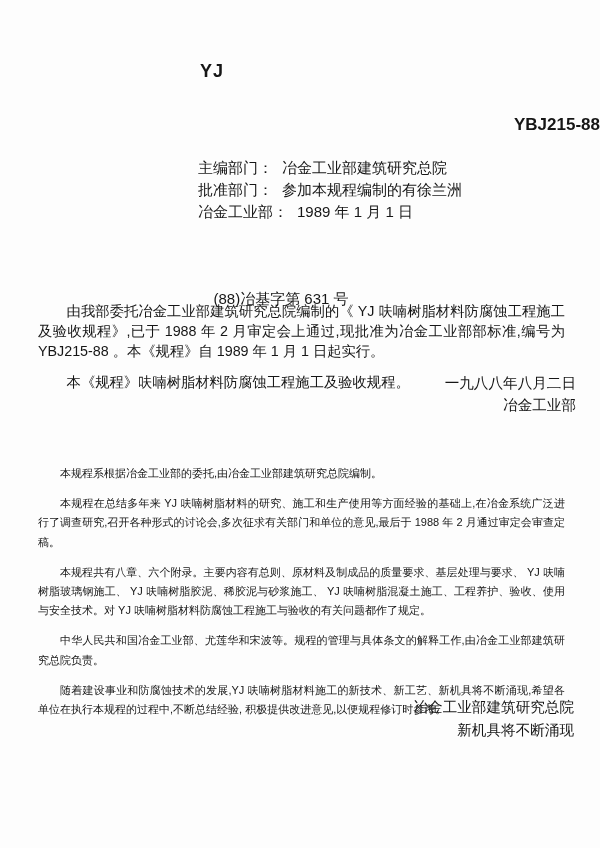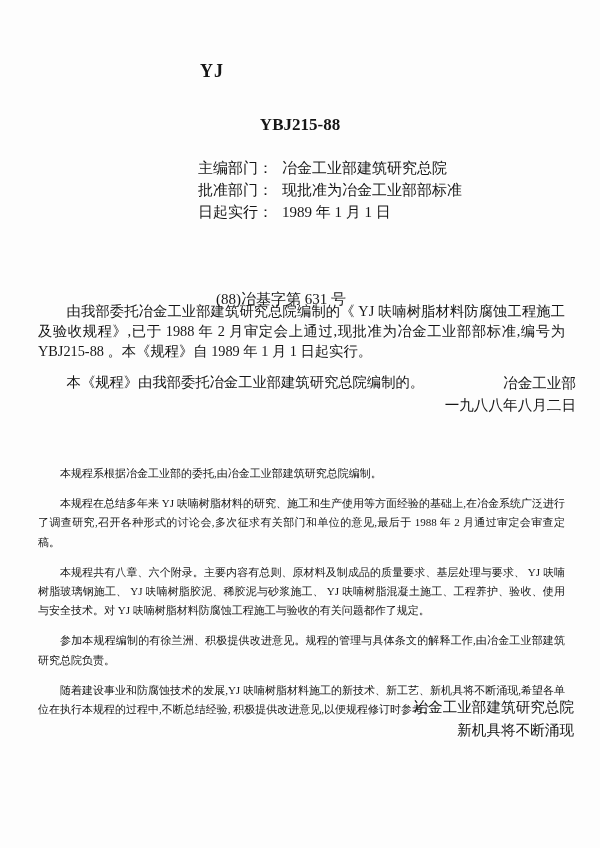--- a/index.html
+++ b/index.html
@@ -5,38 +5,38 @@
   html, body {
     margin: 0;
     padding: 0;
     background: #ffffff;
   }
   .page {
     position: relative;
     width: 600px;
     height: 848px;
     background: #fdfdfd;
-    font-family: Liberation Serif, serif;
+    font-family: Liberation Sans, sans-serif;
     color: #161616;
     overflow: hidden;
   }
   .yj-code {
     position: absolute;
     left: 200px;
     top: 61px;
     font-size: 18px;
     font-weight: 700;
     letter-spacing: 1px;
   }
   .std-number {
     position: absolute;
     left: 0;
     top: 115px;
     width: 600px;
-    text-align: center;
+    text-align: right;
     font-size: 17px;
     font-weight: 700;
   }
   .info-block {
     position: absolute;
     left: 198px;
     top: 157px;
     font-size: 15px;
     line-height: 22px;
   }
@@ -99,44 +99,44 @@
 
   <div class="yj-code">YJ</div>
 
   <div class="std-number">YBJ215-88</div>
 
   <div class="info-block">
     <div class="info-row">
       <span class="label">主编部门：</span><span class="value">冶金工业部建筑研究总院</span>
     </div>
     <div class="info-row">
-      <span class="label">批准部门：</span><span class="value">现批准为冶金工业部部标准</span>
+      <span class="label">批准部门：</span><span class="value">参加本规程编制的有徐兰洲</span>
     </div>
     <div class="info-row">
-      <span class="label">日起实行：</span><span class="value">1989 年 1 月 1 日</span>
+      <span class="label">冶金工业部：</span><span class="value">1989 年 1 月 1 日</span>
     </div>
   </div>
 
   <div class="doc-ref">(88)冶基字第 631 号</div>
 
   <div class="notice-block">
     <p>由我部委托冶金工业部建筑研究总院编制的《 YJ 呋喃树脂材料防腐蚀工程施工及验收规程》,已于 1988 年 2 月审定会上通过,现批准为冶金工业部部标准,编号为 YBJ215-88 。本《规程》自 1989 年 1 月 1 日起实行。</p>
-    <p>本《规程》由我部委托冶金工业部建筑研究总院编制的。</p>
+    <p>本《规程》呋喃树脂材料防腐蚀工程施工及验收规程。</p>
   </div>
 
   <div class="notice-sign">
+    <div>一九八八年八月二日</div>
     <div>冶金工业部</div>
-    <div>一九八八年八月二日</div>
   </div>
 
   <div class="foreword-block">
     <p>本规程系根据冶金工业部的委托,由冶金工业部建筑研究总院编制。</p>
     <p>本规程在总结多年来 YJ 呋喃树脂材料的研究、施工和生产使用等方面经验的基础上,在冶金系统广泛进行了调查研究,召开各种形式的讨论会,多次征求有关部门和单位的意见,最后于 1988 年 2 月通过审定会审查定稿。</p>
     <p>本规程共有八章、六个附录。主要内容有总则、原材料及制成品的质量要求、基层处理与要求、 YJ 呋喃树脂玻璃钢施工、 YJ 呋喃树脂胶泥、稀胶泥与砂浆施工、 YJ 呋喃树脂混凝土施工、工程养护、验收、使用与安全技术。对 YJ 呋喃树脂材料防腐蚀工程施工与验收的有关问题都作了规定。</p>
-    <p>参加本规程编制的有徐兰洲、积极提供改进意见。规程的管理与具体条文的解释工作,由冶金工业部建筑研究总院负责。</p>
+    <p>中华人民共和国冶金工业部、尤莲华和宋波等。规程的管理与具体条文的解释工作,由冶金工业部建筑研究总院负责。</p>
     <p>随着建设事业和防腐蚀技术的发展,YJ 呋喃树脂材料施工的新技术、新工艺、新机具将不断涌现,希望各单位在执行本规程的过程中,不断总结经验, 积极提供改进意见,以便规程修订时参考。</p>
   </div>
 
   <div class="foreword-sign">
     <div>冶金工业部建筑研究总院</div>
     <div>新机具将不断涌现</div>
   </div>
 
 </div>
 

